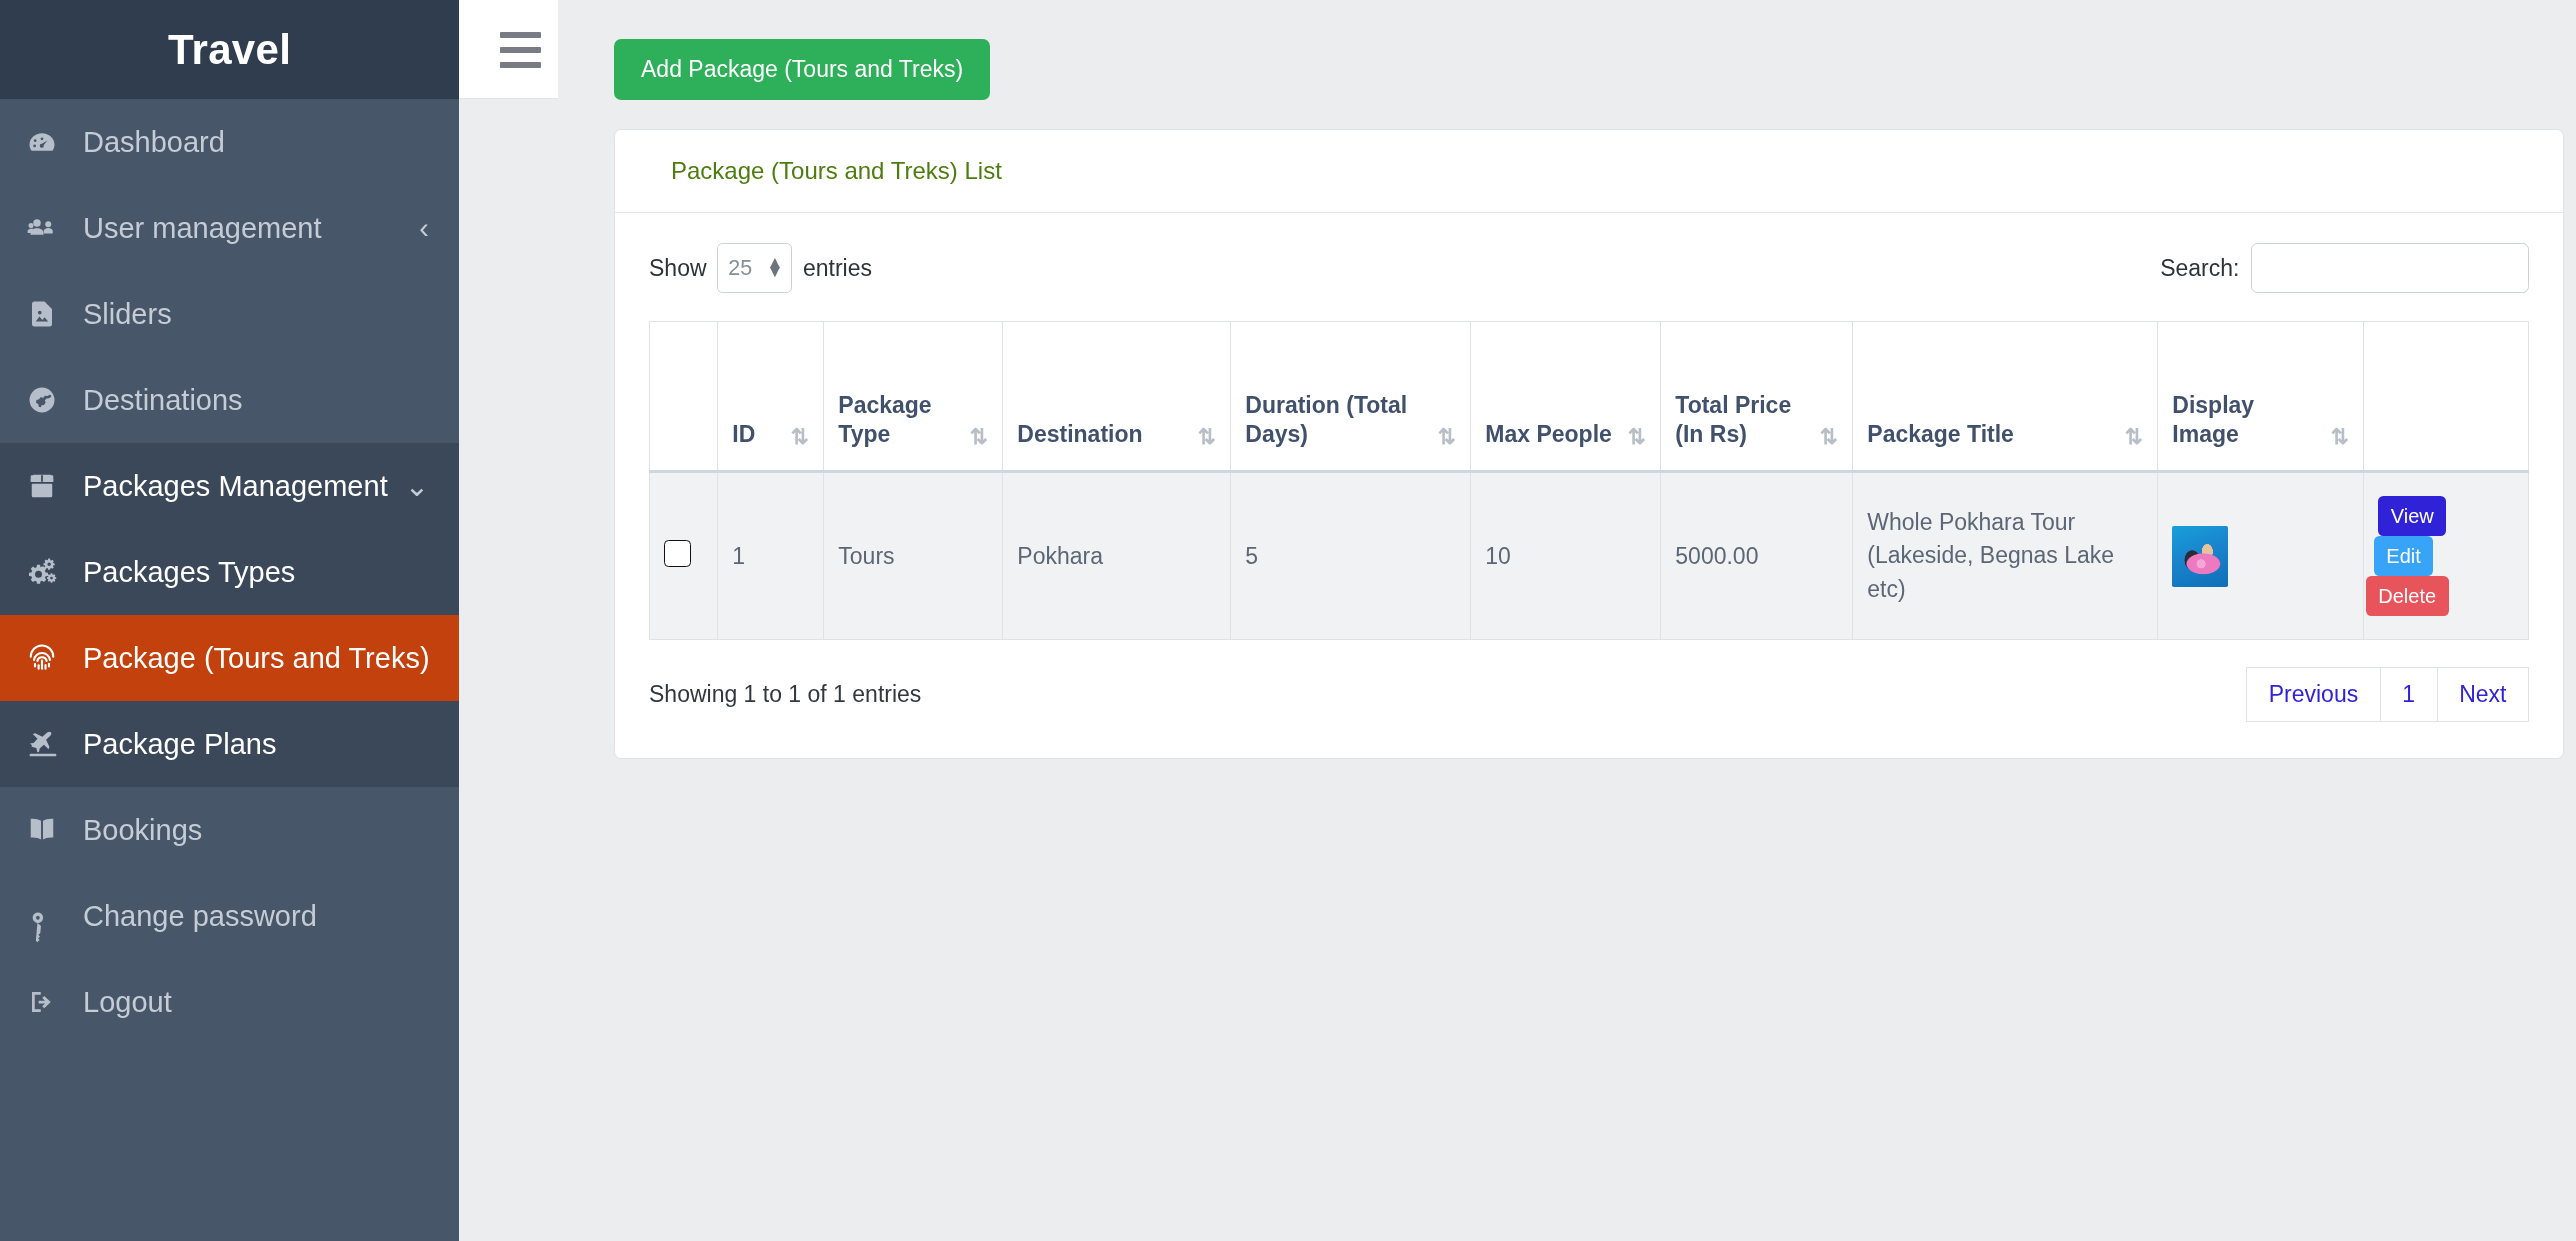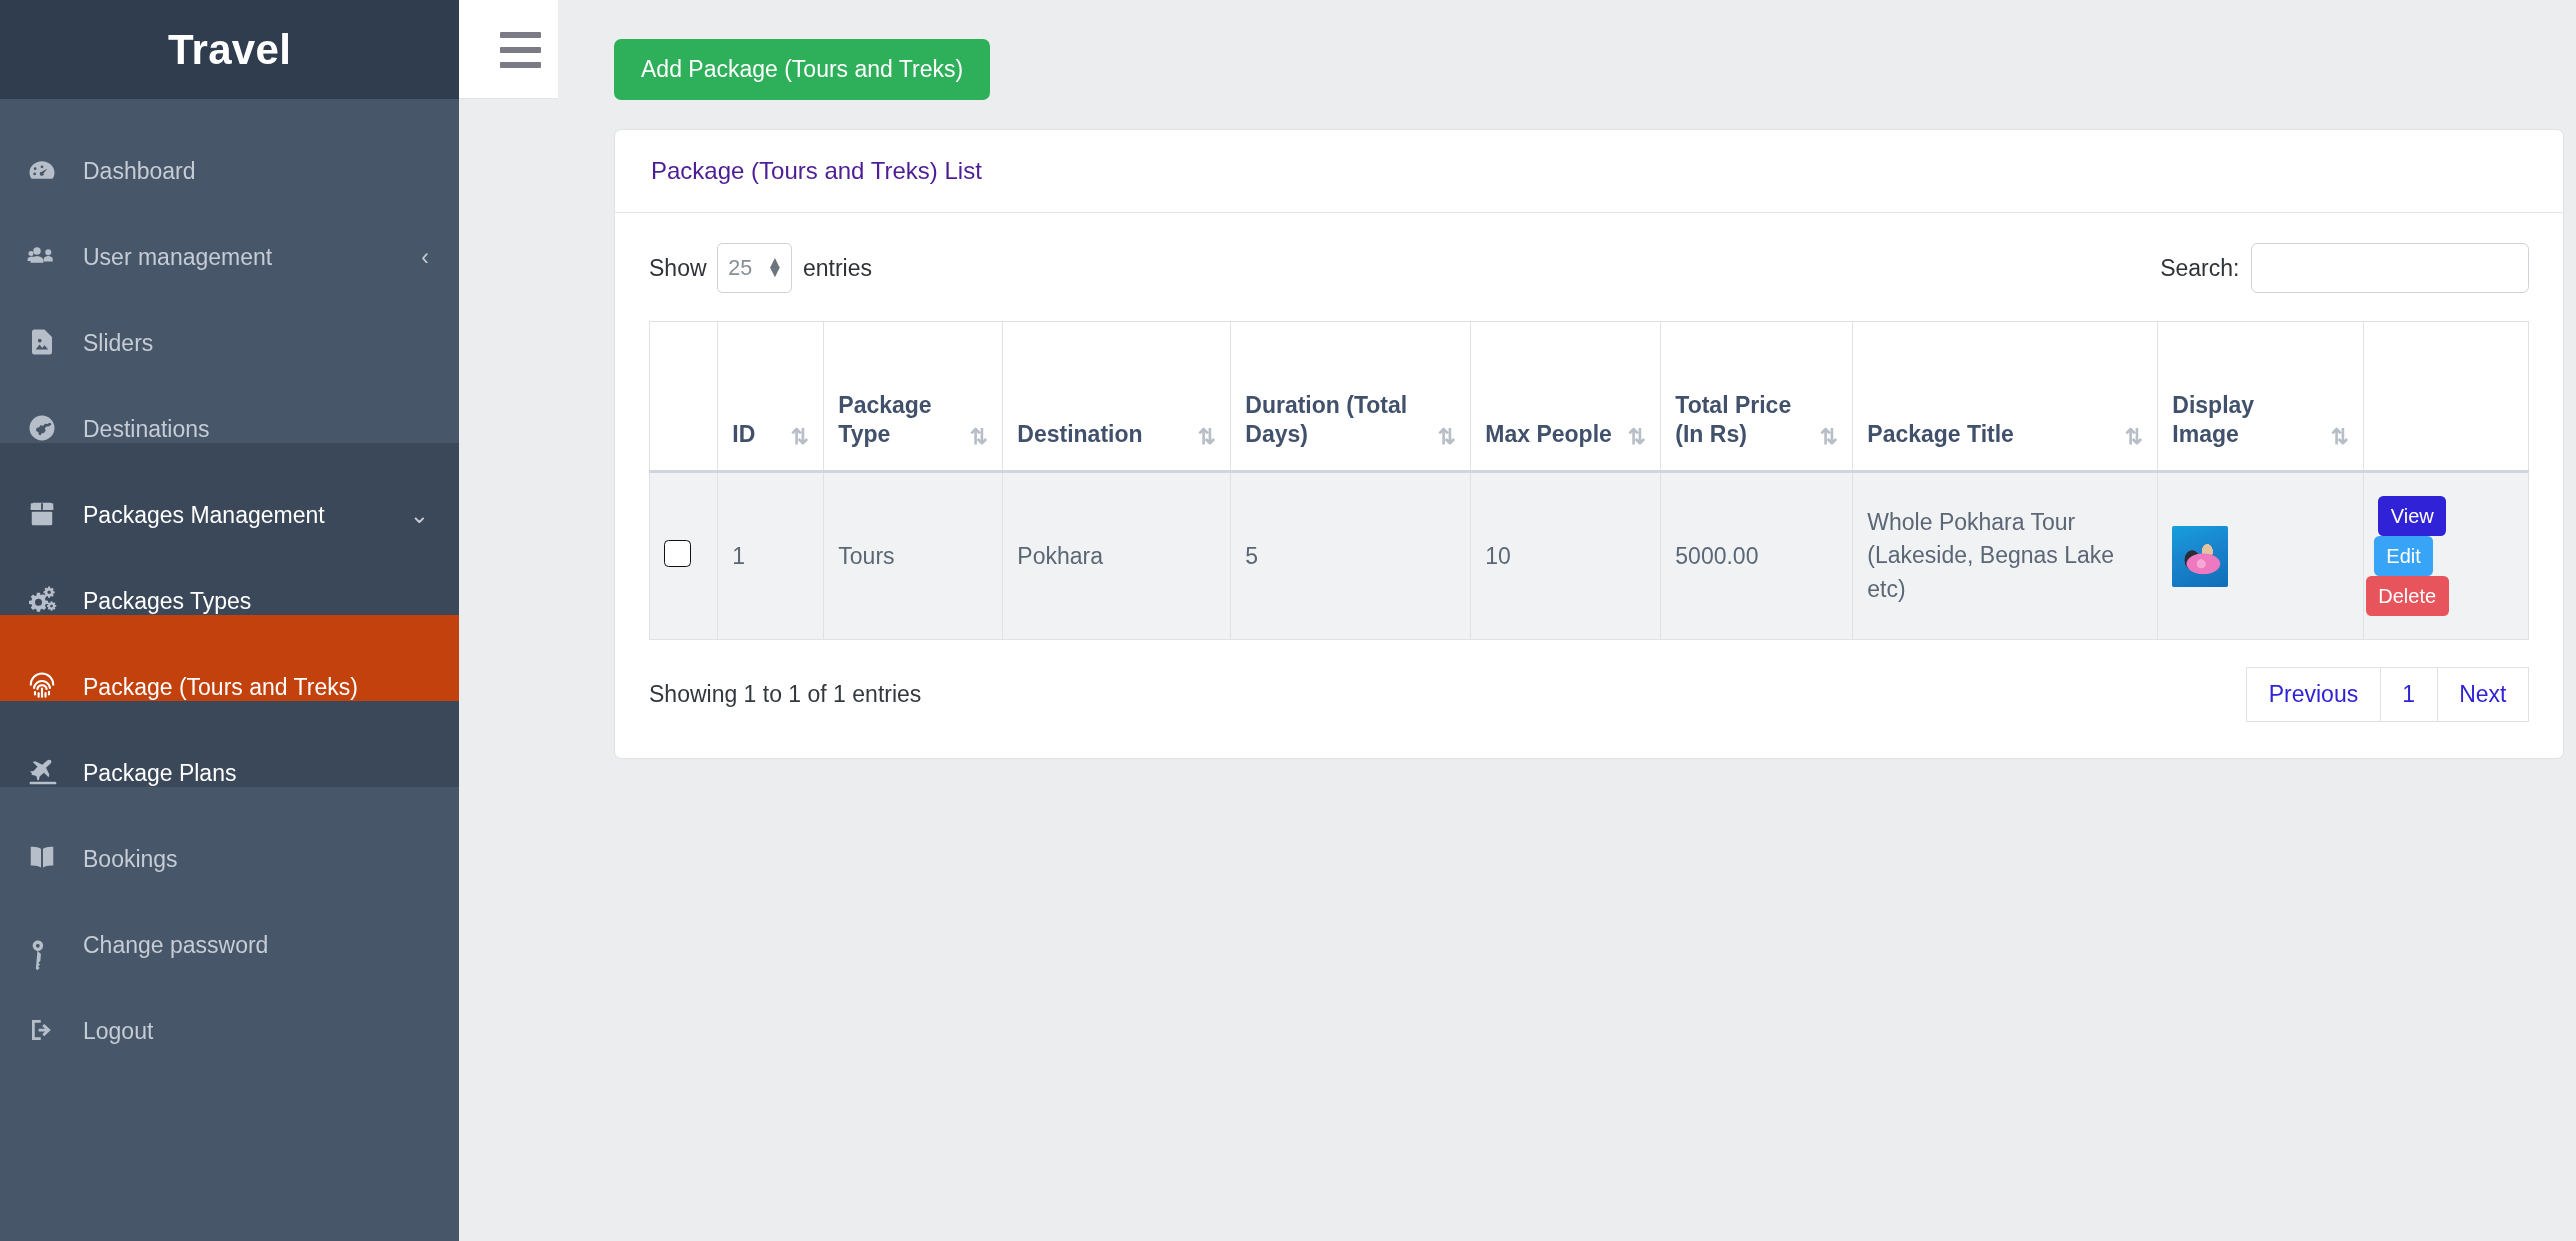--- a/index.html
+++ b/index.html
@@ -22,24 +22,24 @@
   #brand {
     height: 99px; flex: 0 0 99px;
     background: #2f3d4f;
     display: flex; align-items: center; justify-content: center;
     color: #ffffff;
     font-size: 42px; font-weight: 600; letter-spacing: 0.3px;
   }
   .nav { display: flex; flex-direction: column; }
   .nav-item {
     height: 86px; flex: 0 0 86px;
-    display: flex; align-items: flex-end;
+    display: flex; align-items: center;
     padding: 0 30px 0 27px;
     color: #c6ccd5;
-    font-size: 23px;
+    font-size: 29px;
     cursor: pointer;
     position: relative;
   }
   .nav-item .ico {
     width: 56px; flex: 0 0 56px;
     display: flex; align-items: center; justify-content: flex-start;
     color: #b6bec9;
   }
   .nav-item .ico svg { display: block; }
   .nav-item .lbl { flex: 1 1 auto; white-space: nowrap; }
@@ -74,23 +74,23 @@
     line-height: 1;
   }
 
   #card {
     margin-top: 29px;
     background: #ffffff;
     border: 0.9px solid #dfe3e6;
     border-radius: 7.2px;
   }
   #card-header {
-    padding: 27px 36px;
+    padding: 27px 56px;
     border-bottom: 0.9px solid #e3e6e8;
-    color: #4c1d95;
+    color: #4d7c0f;
     font-size: 24px;
   }
   #card-body { padding: 27px 34px 36px 34px; }
 
   
   #toolbar { display: flex; align-items: center; height: 56px; }
   #length-ctl { display: flex; align-items: center; color: #2f3337; font-size: 23px; }
   #length-ctl .txt { white-space: nowrap; }
   #entries-select {
     margin: 0 10.7px;

